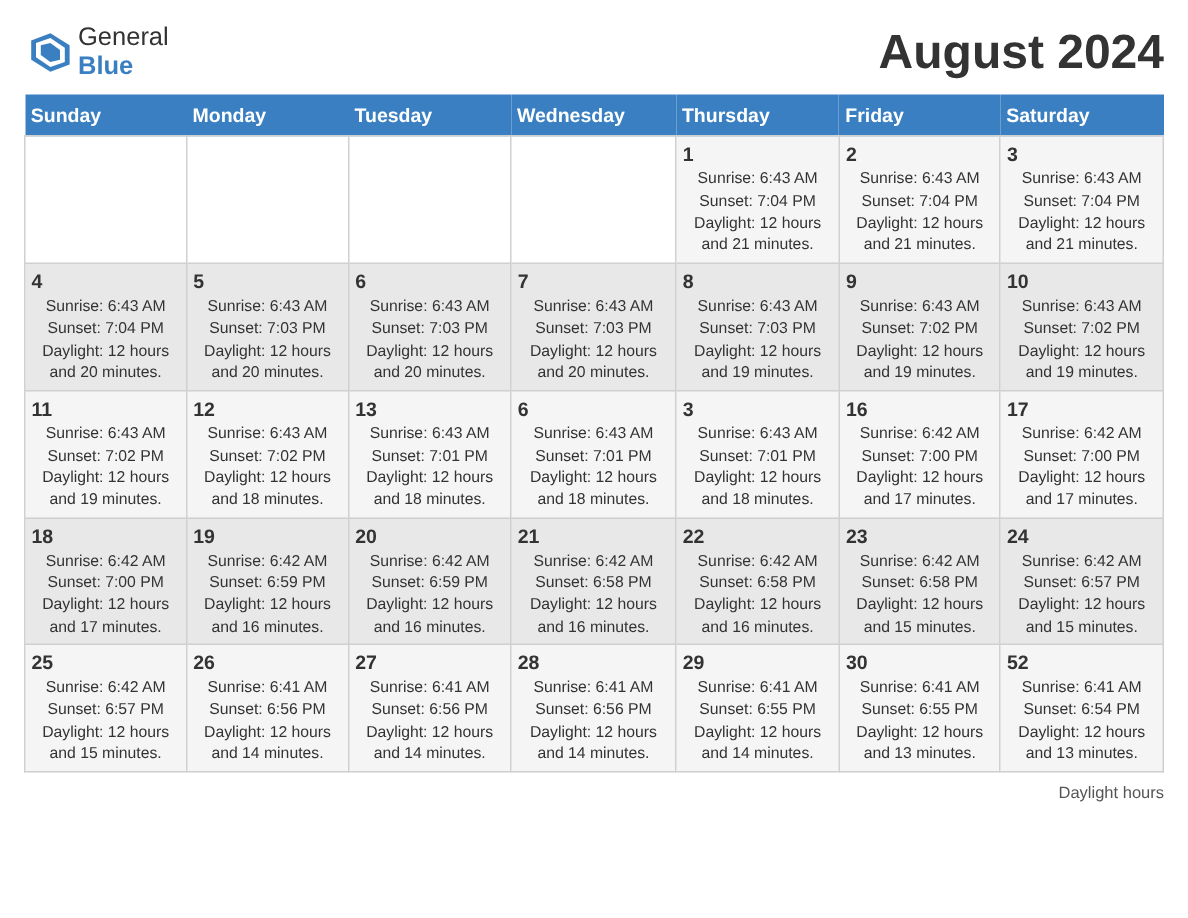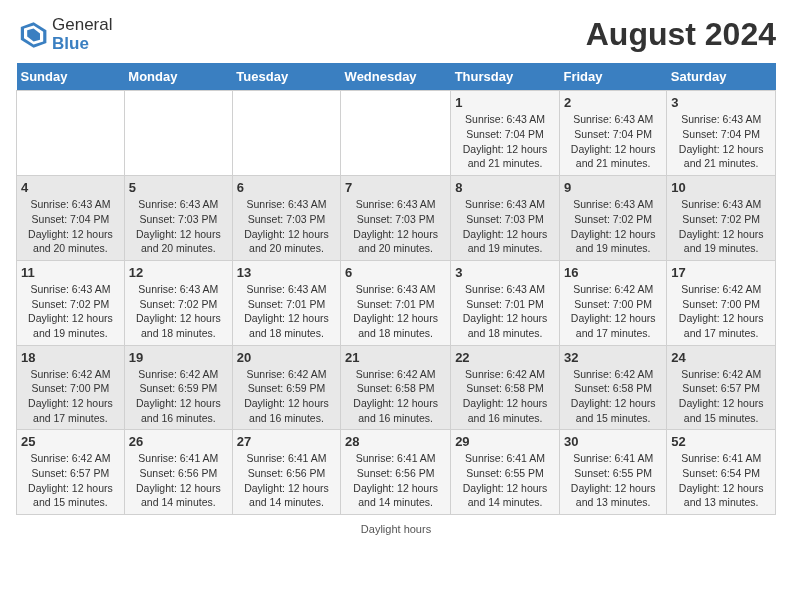--- a/index.html
+++ b/index.html
@@ -78,21 +78,21 @@
       color: #333;
       text-align: center;
     }
     .empty-cell {
       background: #fff !important;
     }
     .footer {
       margin-top: 8px;
       font-size: 11px;
       color: #555;
-      text-align: center;
+      text-align: right;
     }
   </style>
 </head>
 <body>
 
 <div class="header">
   <div class="logo">
     <svg class="logo-icon" viewBox="0 0 40 40">
       <polygon points="22,4 38,14 38,30 22,36 6,26 6,10" fill="#3a7fc1"></polygon>
       <polygon points="22,8 34,16 34,28 22,32 10,24 10,12" fill="#fff"></polygon>
@@ -280,21 +280,21 @@
 and 16 minutes.</div>
         </td>
         <td>
           <span class="day-num">22</span>
           <div class="day-info" style="white-space: pre-line;">Sunrise: 6:42 AM
 Sunset: 6:58 PM
 Daylight: 12 hours
 and 16 minutes.</div>
         </td>
         <td>
-          <span class="day-num">32</span>
+          <span class="day-num">23</span>
           <div class="day-info" style="white-space: pre-line;">Sunrise: 6:42 AM
 Sunset: 6:58 PM
 Daylight: 12 hours
 and 15 minutes.</div>
         </td>
         <td>
           <span class="day-num">24</span>
           <div class="day-info" style="white-space: pre-line;">Sunrise: 6:42 AM
 Sunset: 6:57 PM
 Daylight: 12 hours

